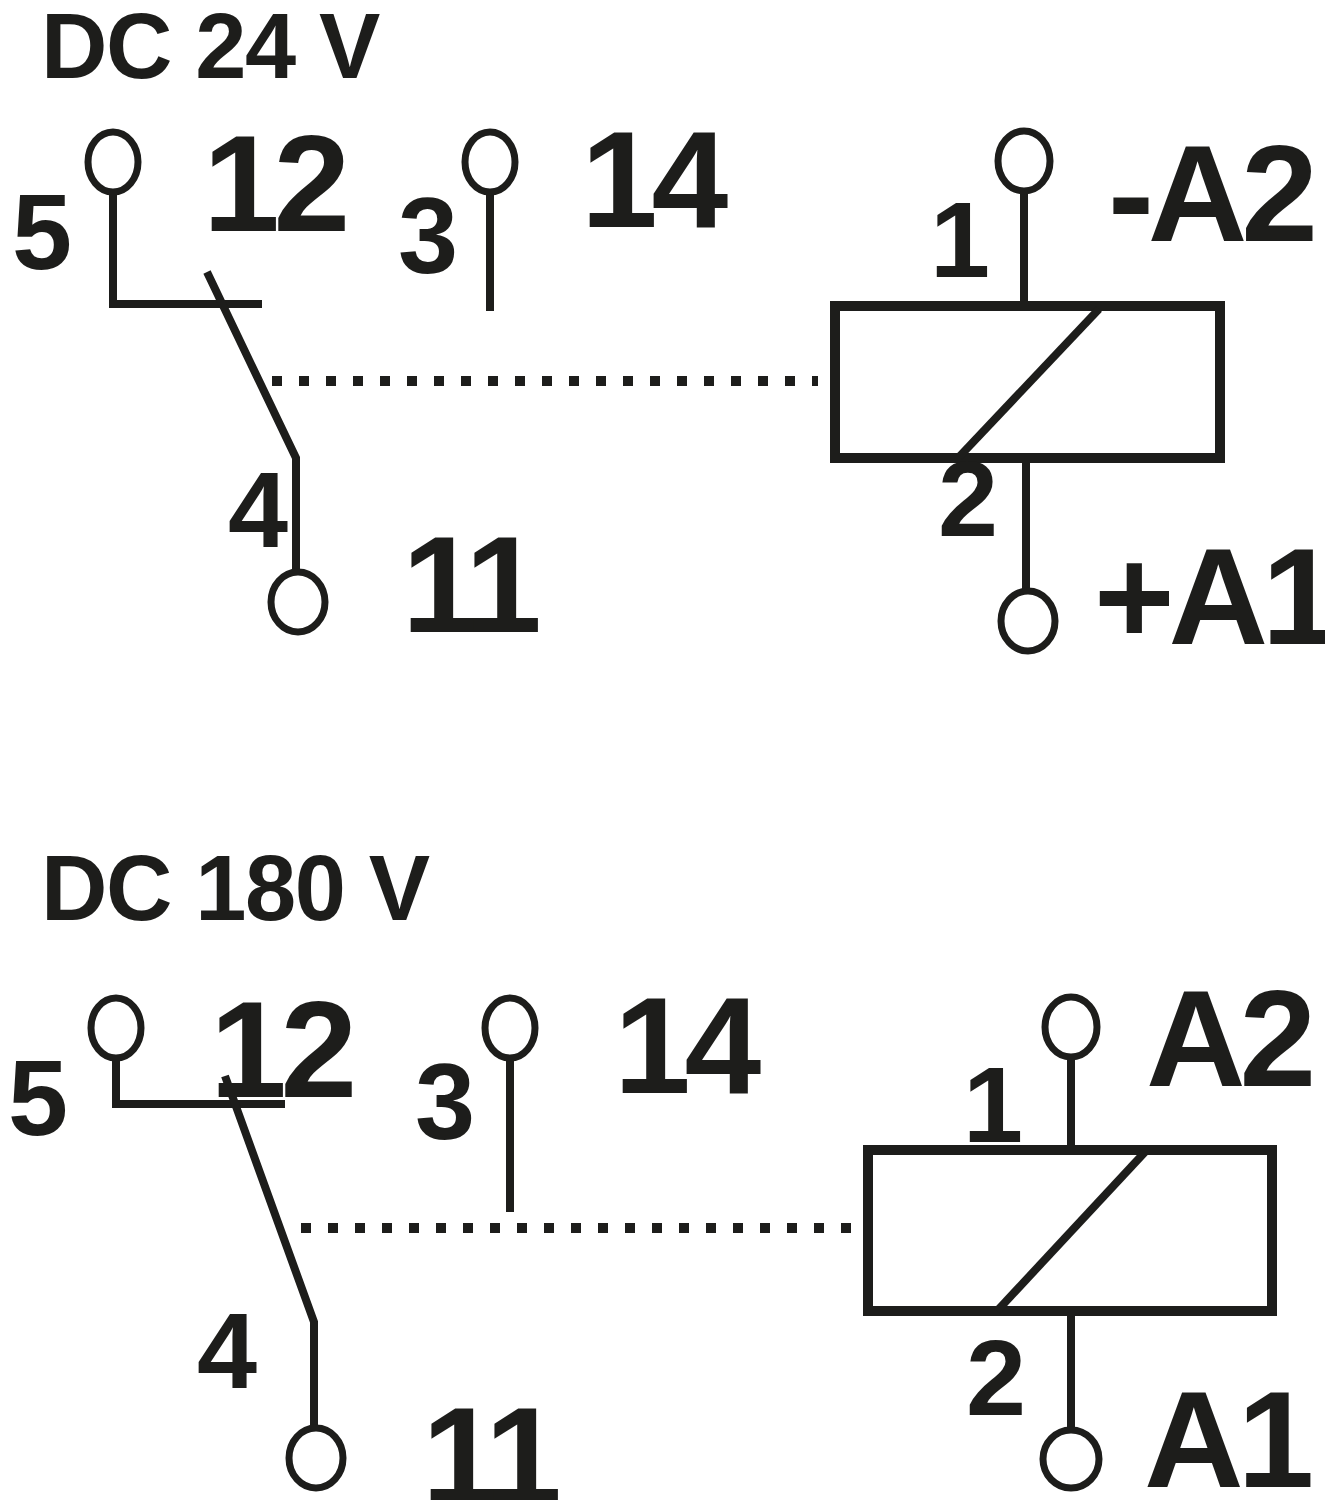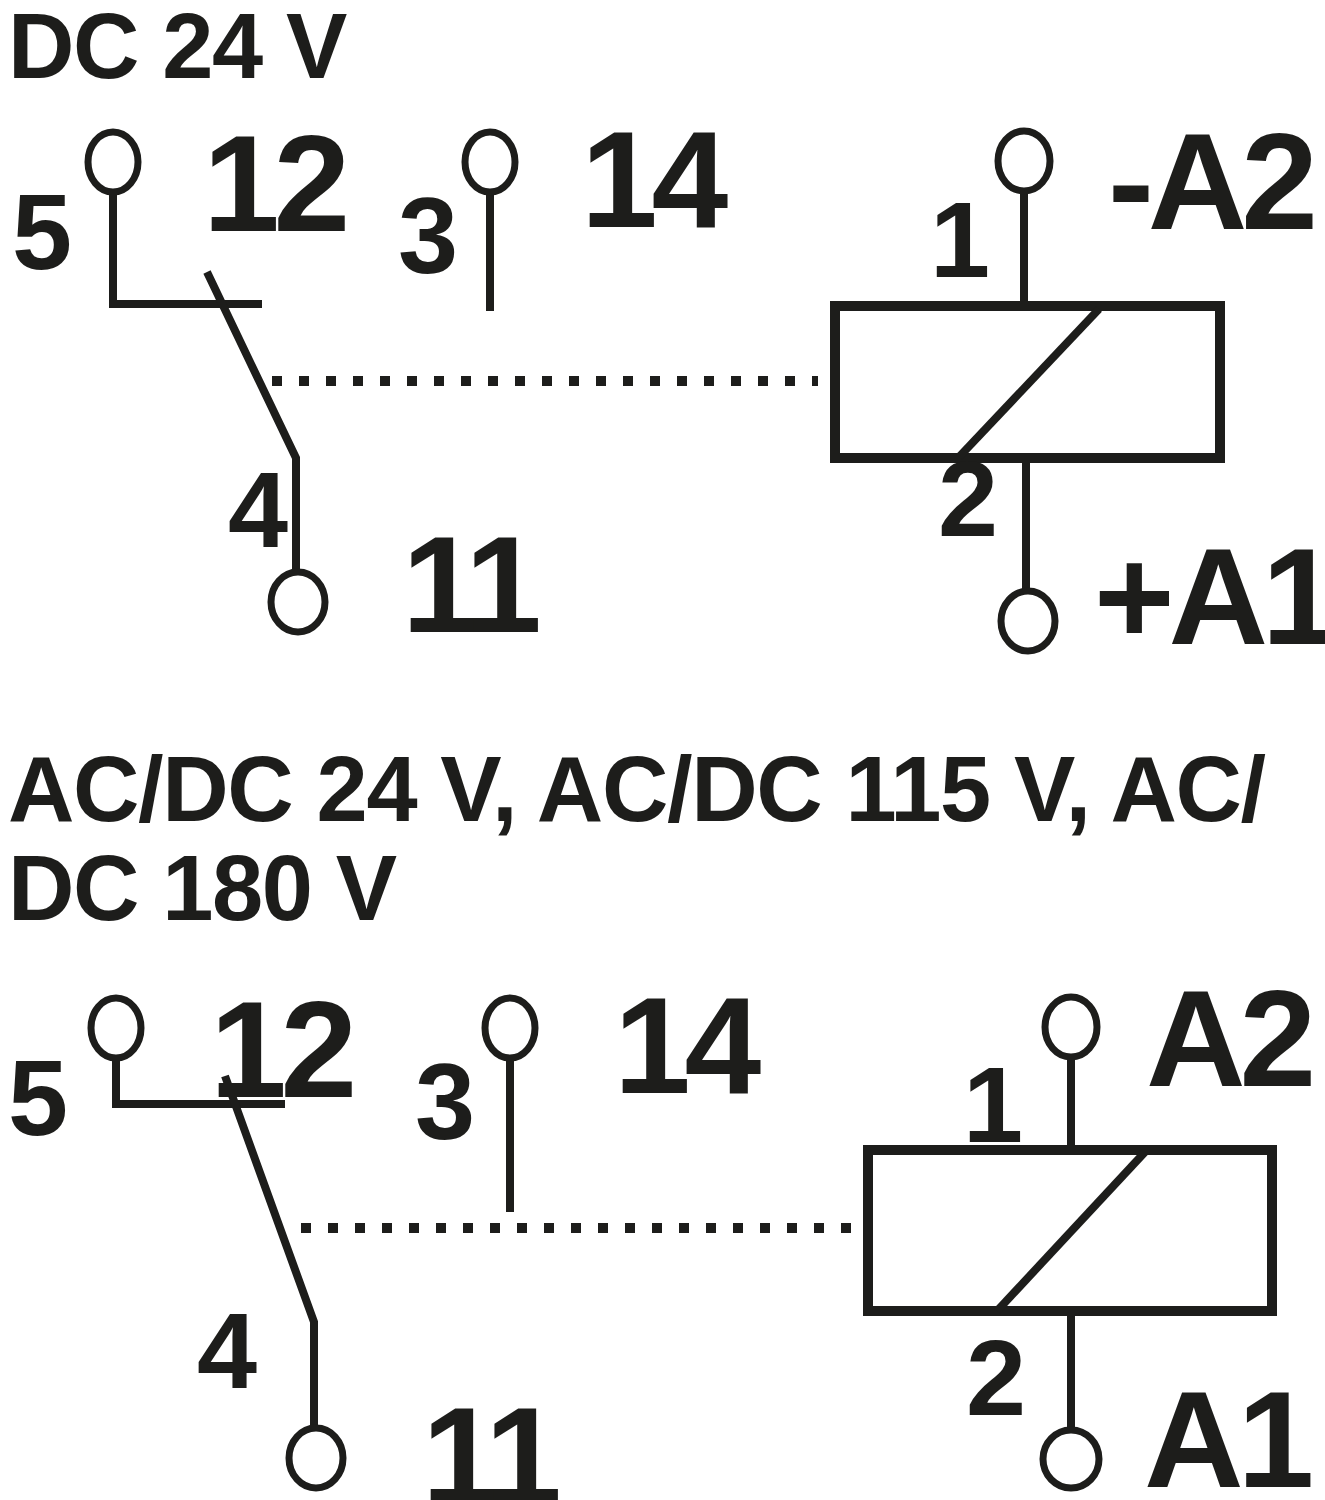--- a/index.html
+++ b/index.html
@@ -12,21 +12,21 @@
   }
   .gfx { position:absolute; left:0; top:0; }
   .lbl {
     position:absolute; font-weight:700; line-height:1;
     letter-spacing:-0.045em; color:var(--ink); white-space:nowrap;
   }
   .lbl-lg { font-size:138px; }
   .lbl-sm { font-size:108px; }
   .title {
     position:absolute; font-weight:700; font-size:92px; line-height:1;
-    letter-spacing:-0.015em; color:var(--ink); white-space:nowrap;
+    letter-spacing:-0.015em; color:var(--ink); white-space:nowrap;margin-left:33px;
   }
 </style>
 </head>
 <body>
 
 <div class="page">
 
   <svg class="gfx" width="1325" height="1500" viewBox="0 0 1325 1500" fill="none" stroke="currentColor">
 
     <g>
@@ -57,31 +57,30 @@
       <path d="M997,1311 L1145,1152" stroke-width="8"></path>
       <path d="M1071,1057 V1150" stroke-width="8"></path>
       <ellipse cx="1071" cy="1027" rx="26" ry="30" stroke-width="7"></ellipse>
       <path d="M1071,1311 V1430" stroke-width="8"></path>
       <ellipse cx="1071" cy="1459" rx="28" ry="29" stroke-width="7"></ellipse>
     </g>
   </svg>
 
   <div class="title" style="left:8px; top:0px;">DC 24 V</div>
 
-  <div class="title" style="left:8px; top:743px;">AC/DC 24 V, AC/DC 115 V, AC/</div>
   <div class="title" style="left:8px; top:842px;">DC 180 V</div>
 
   <div class="lbl lbl-sm" style="left:12px;  top:178px;">5</div>
   <div class="lbl lbl-lg" style="left:203px; top:114px;">12</div>
   <div class="lbl lbl-sm" style="left:398px; top:182px;">3</div>
   <div class="lbl lbl-lg" style="left:581px; top:110px;">14</div>
   <div class="lbl lbl-sm" style="left:228px; top:456px;">4</div>
   <div class="lbl lbl-lg" style="left:402px; top:515px;">11</div>
   <div class="lbl lbl-sm" style="left:930px; top:186px;">1</div>
-  <div class="lbl lbl-lg" style="left:1108px;top:112px;">-A2</div>
+  <div class="lbl lbl-lg" style="left:1108px;top:124px;">-A2</div>
   <div class="lbl lbl-sm" style="left:938px; top:445px;">2</div>
   <div class="lbl lbl-lg" style="left:1094px;top:527px;">+A1</div>
 
   <div class="lbl lbl-sm" style="left:8px;   top:1044px;">5</div>
   <div class="lbl lbl-lg" style="left:210px; top:980px;">12</div>
   <div class="lbl lbl-sm" style="left:415px; top:1048px;">3</div>
   <div class="lbl lbl-lg" style="left:614px; top:976px;">14</div>
   <div class="lbl lbl-sm" style="left:197px; top:1297px;">4</div>
   <div class="lbl lbl-lg" style="left:422px; top:1386px;">11</div>
   <div class="lbl lbl-sm" style="left:963px; top:1051px;">1</div>

